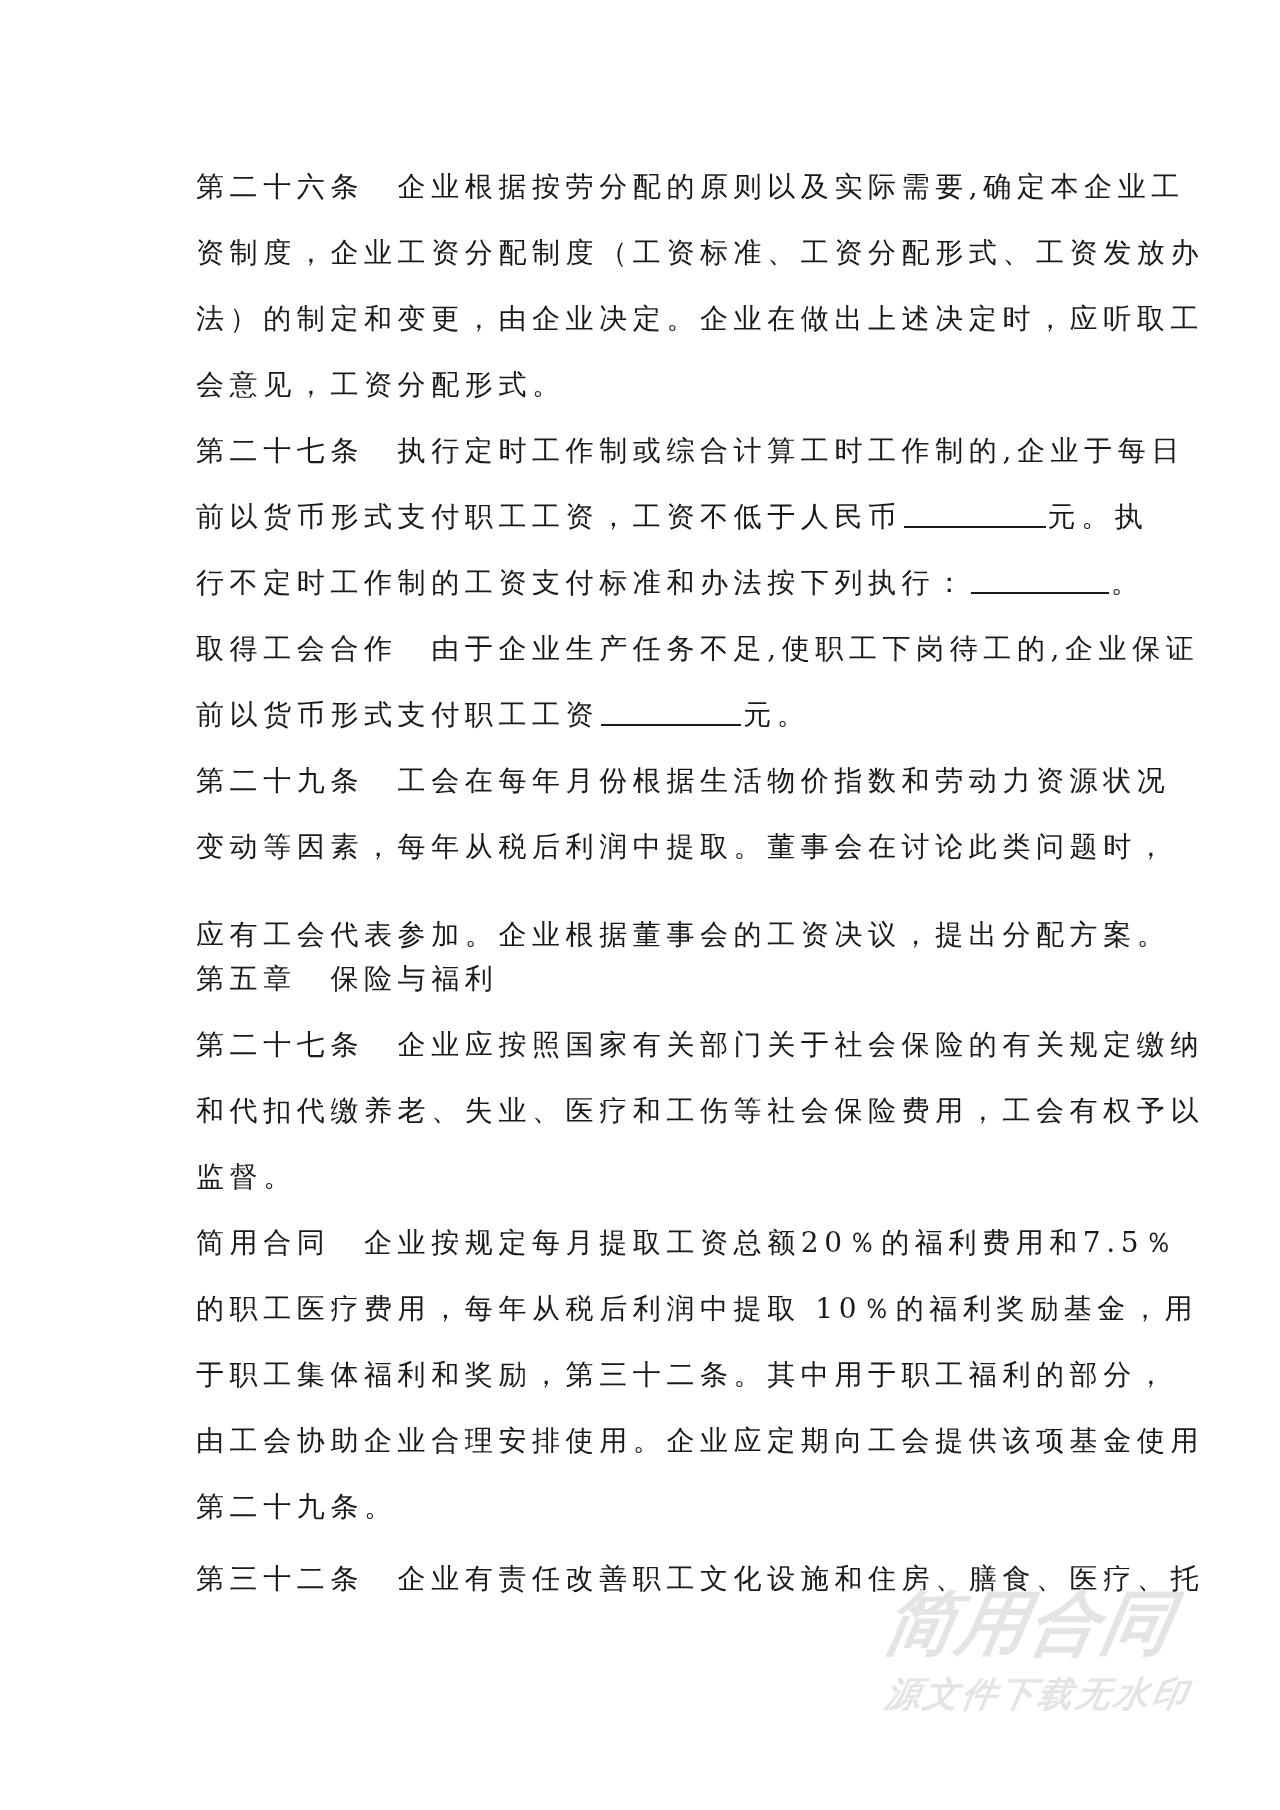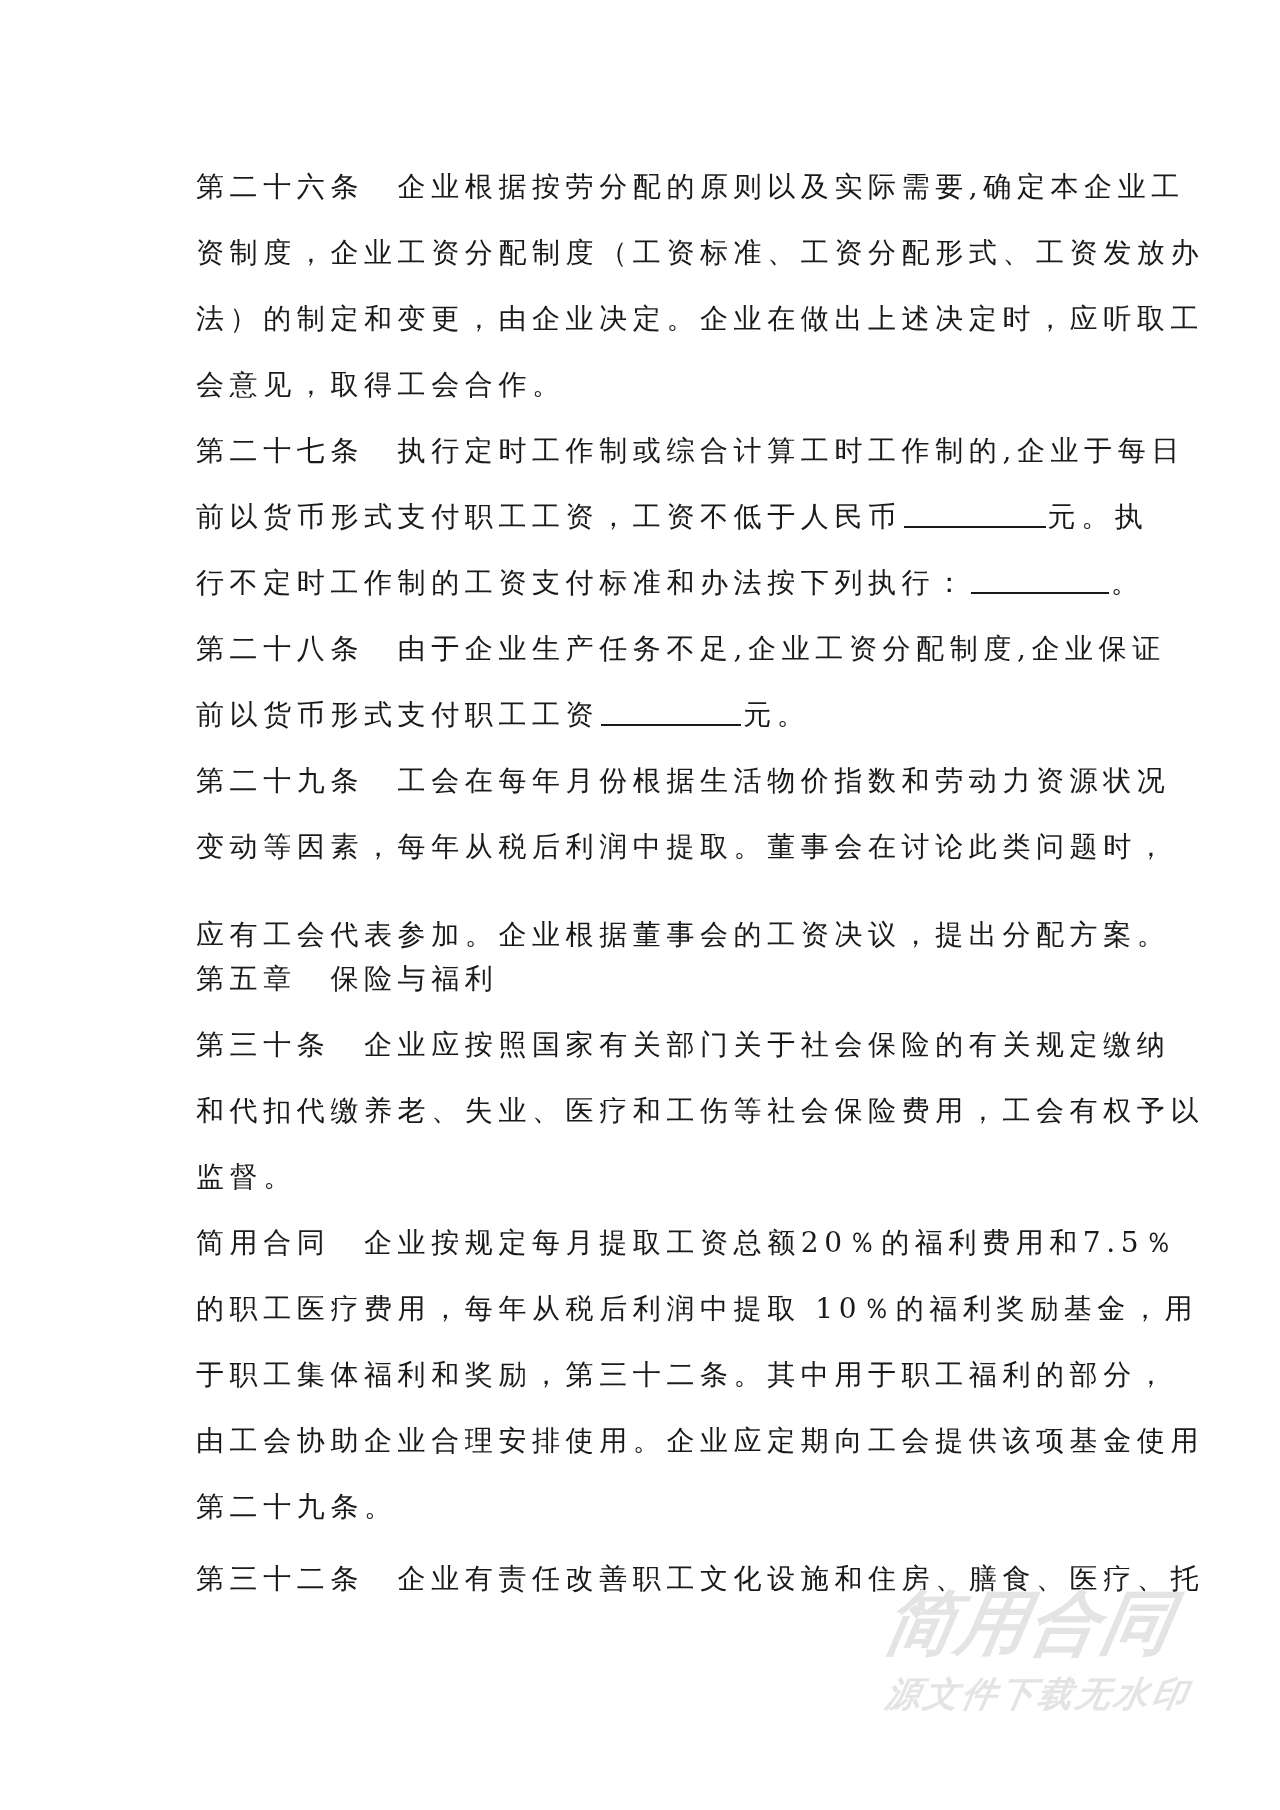--- a/index.html
+++ b/index.html
@@ -63,42 +63,42 @@
       line-height: 40px;
     }
   </style>
 </head>
 <body>
 
 <div class="page">
   <div class="line" style="top:0px">第二十六条　企业根据按劳分配的原则以及实际需要,确定本企业工</div>
   <div class="line" style="top:66px">资制度，企业工资分配制度（工资标准、工资分配形式、工资发放办</div>
   <div class="line" style="top:132px">法）的制定和变更，由企业决定。企业在做出上述决定时，应听取工</div>
-  <div class="line" style="top:198px">会意见，取得工会合作。</div>
+  <div class="line" style="top:198px">会意见，工资分配形式。</div>
 
   <div class="line" style="top:264px">第二十七条　执行定时工作制或综合计算工时工作制的,企业于每日</div>
   <div class="line" style="top:330px">
     <span>前以货币形式支付职工工资，工资不低于人民币</span><span class="blank" style="width:142px"></span><span>元。执</span>
   </div>
   <div class="line" style="top:396px">
     <span>行不定时工作制的工资支付标准和办法按下列执行：</span><span class="blank" style="width:138px"></span><span>。</span>
   </div>
 
-  <div class="line" style="top:462px">第二十八条　由于企业生产任务不足,企业工资分配制度,企业保证</div>
+  <div class="line" style="top:462px">取得工会合作　由于企业生产任务不足,使职工下岗待工的,企业保证</div>
   <div class="line" style="top:528px">
     <span>前以货币形式支付职工工资</span><span class="blank" style="width:140px"></span><span>元。</span>
   </div>
 
   <div class="line" style="top:594px">第二十九条　工会在每年月份根据生活物价指数和劳动力资源状况</div>
   <div class="line" style="top:660px">变动等因素，每年从税后利润中提取。董事会在讨论此类问题时，</div>
   <div class="line" style="top:748px">应有工会代表参加。企业根据董事会的工资决议，提出分配方案。</div>
 
   <div class="line" style="top:792px">第五章　保险与福利</div>
 
-  <div class="line" style="top:858px">第三十条　企业应按照国家有关部门关于社会保险的有关规定缴纳</div>
+  <div class="line" style="top:858px">第二十七条　企业应按照国家有关部门关于社会保险的有关规定缴纳</div>
   <div class="line" style="top:924px">和代扣代缴养老、失业、医疗和工伤等社会保险费用，工会有权予以</div>
   <div class="line" style="top:990px">监督。</div>
 
   <div class="line" style="top:1056px">简用合同　企业按规定每月提取工资总额20％的福利费用和7.5％</div>
   <div class="line" style="top:1122px">的职工医疗费用，每年从税后利润中提取 10％的福利奖励基金，用</div>
   <div class="line" style="top:1188px">于职工集体福利和奖励，第三十二条。其中用于职工福利的部分，</div>
   <div class="line" style="top:1254px">由工会协助企业合理安排使用。企业应定期向工会提供该项基金使用</div>
   <div class="line" style="top:1320px">第二十九条。</div>
 
   <div class="line" style="top:1392px">第三十二条　企业有责任改善职工文化设施和住房、膳食、医疗、托</div>

